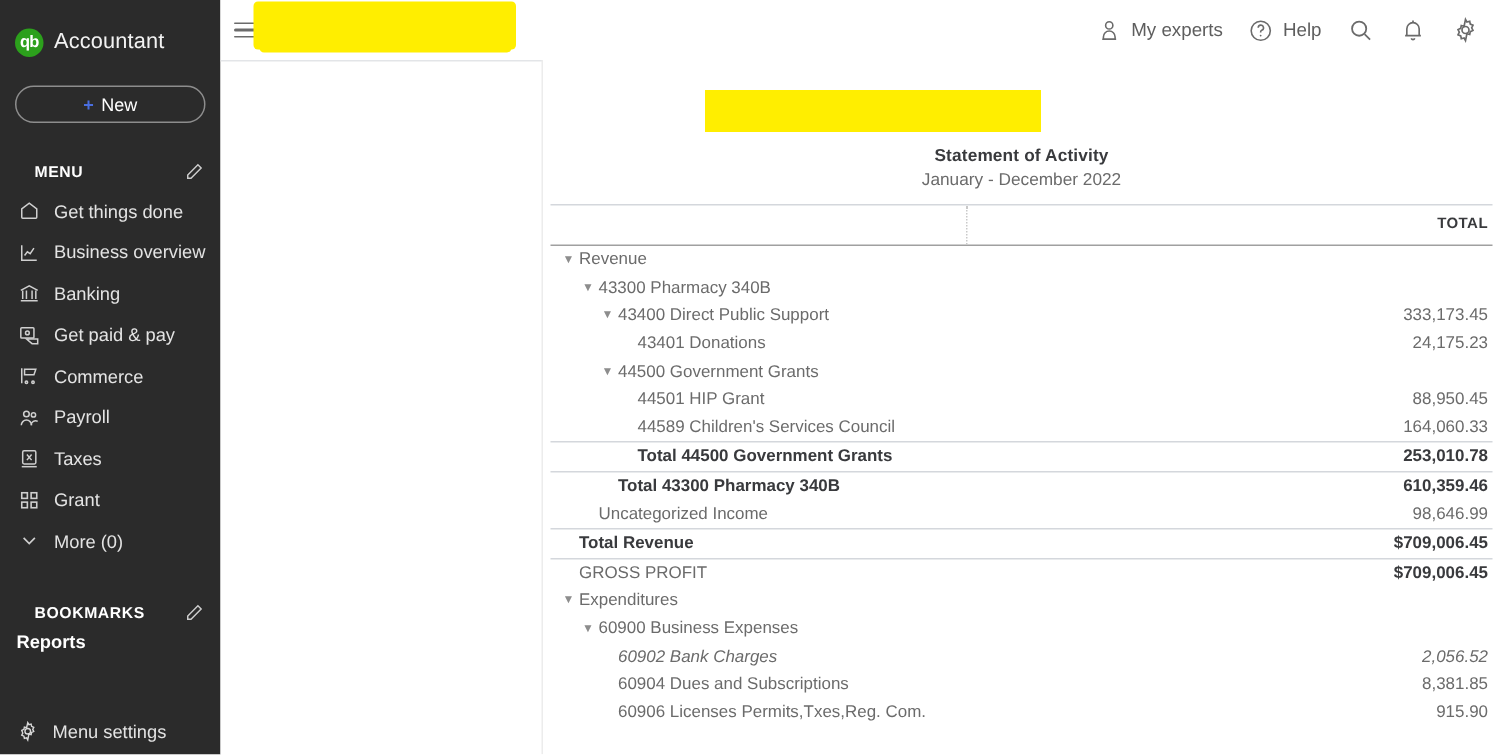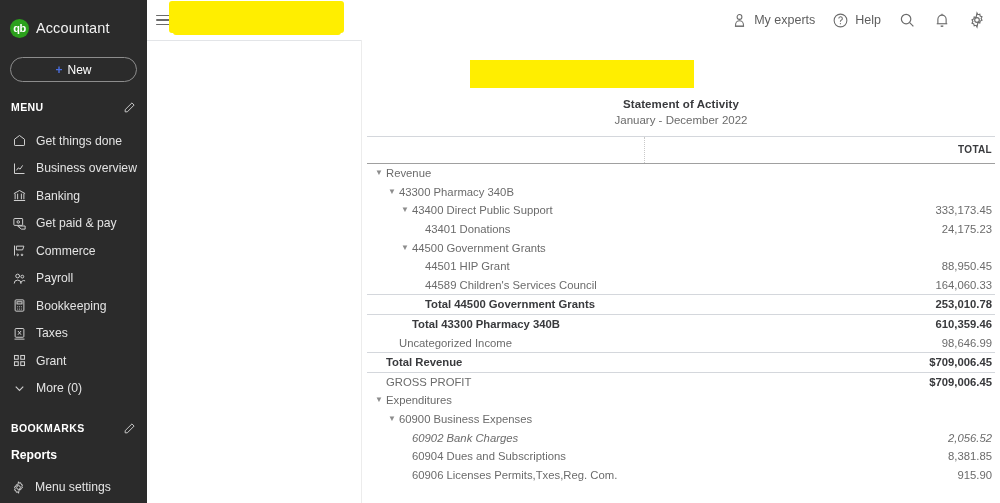--- a/index.html
+++ b/index.html
@@ -74,23 +74,23 @@
     font-size: 12px;
     margin-right: 5px;
     font-weight: bold;
   }
   .new-label {
     color: #ffffff;
     font-size: 12px;
   }
   .section-head {
     display: flex;
-    align-items: flex-start;
+    align-items: flex-end;
     justify-content: space-between;
-    padding: 0 11px 0 11px;
+    padding: 0 11px 0 23px;
     height: 20px;
     margin-top: 19px;
   }
   .section-head .title {
     font-size: 10.5px;
     font-weight: bold;
     color: #ffffff;
     letter-spacing: 0.4px;
   }
   .pencil {
@@ -138,21 +138,21 @@
     font-size: 12.2px;
     color: #ffffff;
     font-weight: bold;
   }
   .menu-settings {
     position: absolute;
     left: 0;
     bottom: 8px;
     width: 147px;
     display: flex;
-    align-items: flex-start;
+    align-items: center;
     padding-left: 11px;
     box-sizing: border-box;
     cursor: pointer;
   }
   .menu-settings .lbl {
     font-size: 12.2px;
     color: #e3e3e3;
     margin-left: 9px;
   }
 
@@ -446,35 +446,20 @@
           <svg viewBox="0 0 24 24" width="15" height="15" fill="none" stroke="#d8d8d8" stroke-width="1.6">
             <circle cx="9" cy="8" r="3"></circle>
               <path d="M3.5 20a5.5 5.5 0 0 1 11 0"></path>
             <circle cx="16.5" cy="9" r="2.3"></circle>
               <path d="M14 20a4.8 4.8 0 0 1 7-4.2"></path>
           </svg>
         </span>
         <span class="lbl">Payroll</span>
       </div>
 
-      <div class="nav-item">
-        <span class="ico">
-          <svg viewBox="0 0 24 24" width="15" height="15" fill="none" stroke="#d8d8d8" stroke-width="1.6">
-            <rect x="5" y="3" width="14" height="18" rx="1.5"></rect>
-              <rect x="8" y="6" width="8" height="3.5"></rect>
-            <circle cx="9" cy="14" r="0.9" fill="#d8d8d8" stroke="none"></circle>
-            <circle cx="12" cy="14" r="0.9" fill="#d8d8d8" stroke="none"></circle>
-            <circle cx="15" cy="14" r="0.9" fill="#d8d8d8" stroke="none"></circle>
-            <circle cx="9" cy="17.5" r="0.9" fill="#d8d8d8" stroke="none"></circle>
-            <circle cx="12" cy="17.5" r="0.9" fill="#d8d8d8" stroke="none"></circle>
-            <circle cx="15" cy="17.5" r="0.9" fill="#d8d8d8" stroke="none"></circle>
-          </svg>
-        </span>
-        <span class="lbl">Bookkeeping</span>
-      </div>
 
       <div class="nav-item">
         <span class="ico">
           <svg viewBox="0 0 24 24" width="15" height="15" fill="none" stroke="#d8d8d8" stroke-width="1.6">
             <rect x="5" y="4" width="14" height="14" rx="1.5"></rect>
               <path d="M9.5 8l5 6M14.5 8l-5 6"></path>
             <path d="M4 21h16"></path>
           </svg>
         </span>
         <span class="lbl">Taxes</span>

